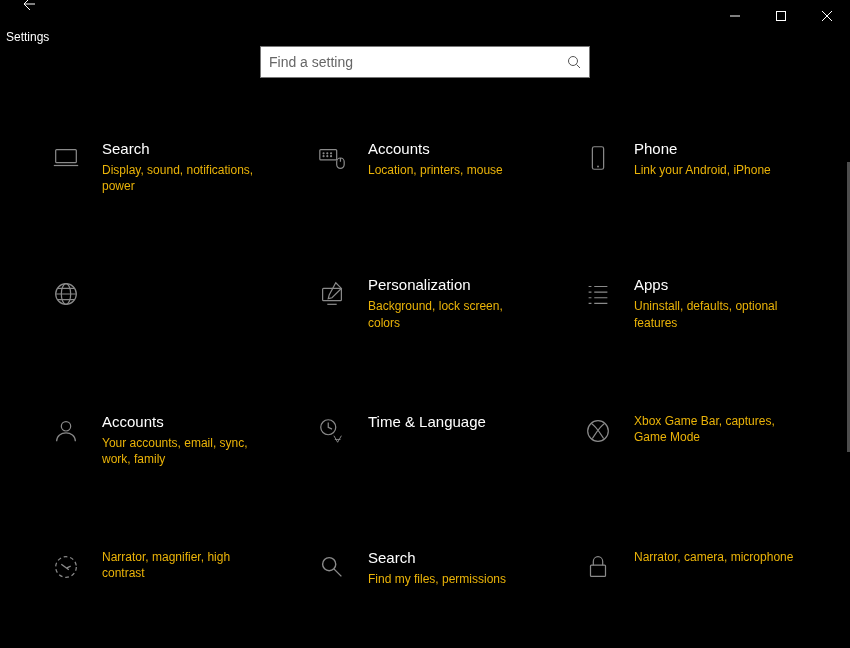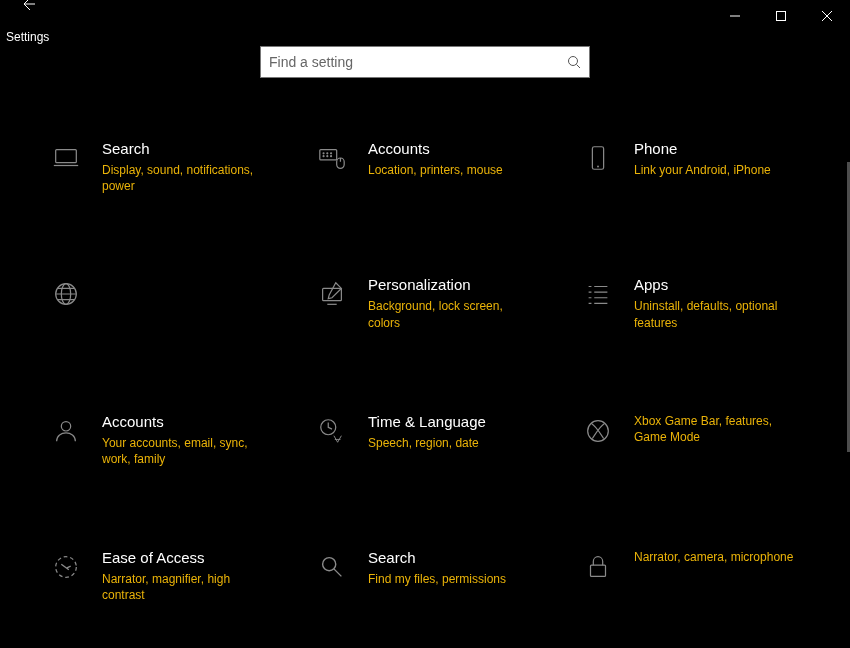--- a/index.html
+++ b/index.html
@@ -272,43 +272,41 @@
     <div class="tile">
       <div class="tile-icon">
         <svg width="30" height="30" viewBox="0 0 32 32" fill="none" stroke="#8a8a8a" stroke-width="1.3">
           <circle cx="12" cy="12" r="8"></circle>
           <path d="M12 7 V12 L16 14"></path>
           <path d="M18 21 L22 28 L26 21 M19 25 H25" stroke-width="1"></path>
         </svg>
       </div>
       <div class="tile-text">
         <div class="tile-title">Time &amp; Language</div>
-        <div class="tile-desc">Speech, region, date</div>
       </div>
     </div>
     <div class="tile">
       <div class="tile-icon">
         <svg width="30" height="30" viewBox="0 0 32 32" fill="none" stroke="#8a8a8a" stroke-width="1.3">
           <circle cx="16" cy="16" r="11"></circle>
           <path d="M9 8 C14 11 18 18 22 24 M23 8 C18 11 14 18 10 24" stroke-width="1.2"></path>
         </svg>
       </div>
       <div class="tile-text">
-        <div class="tile-desc">Xbox Game Bar, features, Game Mode</div>
+        <div class="tile-desc">Xbox Game Bar, captures, Game Mode</div>
       </div>
     </div>
     <div class="tile">
       <div class="tile-icon">
         <svg width="30" height="30" viewBox="0 0 32 32" fill="none" stroke="#8a8a8a" stroke-width="1.3">
           <circle cx="16" cy="16" r="11" stroke-dasharray="4 3"></circle>
           <path d="M11 13 L19 19 M17 17 L21 15" stroke-width="1.4"></path>
         </svg>
       </div>
       <div class="tile-text">
-        <div class="tile-title">Ease of Access</div>
         <div class="tile-desc">Narrator, magnifier, high contrast</div>
       </div>
     </div>
     <div class="tile">
       <div class="tile-icon">
         <svg width="30" height="30" viewBox="0 0 32 32" fill="none" stroke="#8a8a8a" stroke-width="1.5">
           <circle cx="13" cy="13" r="7"></circle>
           <path d="M18 18 L26 26"></path>
         </svg>
       </div>

